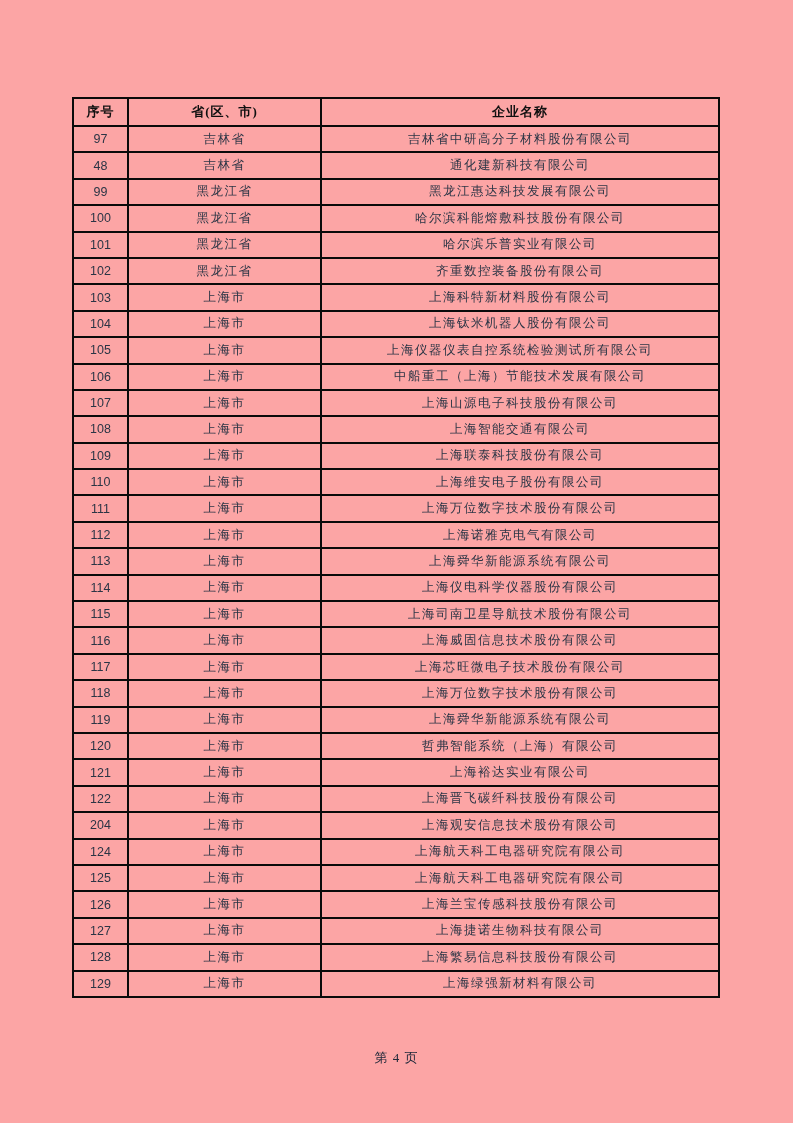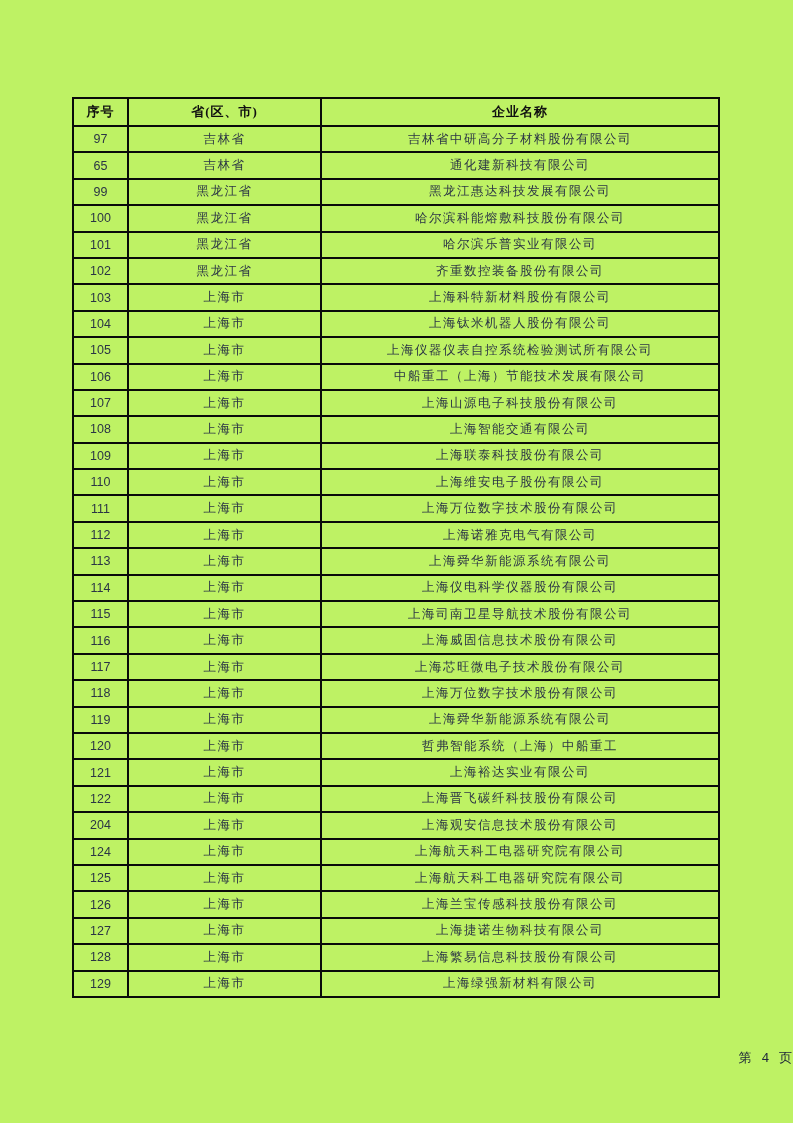--- a/index.html
+++ b/index.html
@@ -4,21 +4,21 @@
 <style>
   html, body {
     margin: 0;
     padding: 0;
     background: #ffffff;
   }
   .page {
     position: relative;
     width: 793px;
     height: 1123px;
-    background: #bef264;
+    background: #fca5a5;
     font-family: "Liberation Serif", "DejaVu Serif", serif;
     overflow: hidden;
   }
   table.companies {
     position: absolute;
     left: 72px;
     top: 97px;
     width: 646px;
     border-collapse: collapse;
     table-layout: fixed;
@@ -50,25 +50,24 @@
   }
   td.cell-province,
   td.cell-company {
     letter-spacing: 1.5px;
   }
   .page-footer {
     position: absolute;
     left: 0;
     top: 1049px;
     width: 100%;
-    text-align: right;
+    text-align: center;
     font-size: 13px;
     color: #20293a;
     letter-spacing: 1px;
-    font-family: Liberation Mono, monospace;
   }
 </style>
 </head>
 <body>
 
 <div class="page">
 
   <table class="companies">
     <colgroup>
       <col style="width:55px">
@@ -82,21 +81,21 @@
         <th>企业名称</th>
       </tr>
     </thead>
     <tbody>
         <tr>
           <td class="cell-no">97</td>
           <td class="cell-province">吉林省</td>
           <td class="cell-company">吉林省中研高分子材料股份有限公司</td>
         </tr>
         <tr>
-          <td class="cell-no">65</td>
+          <td class="cell-no">48</td>
           <td class="cell-province">吉林省</td>
           <td class="cell-company">通化建新科技有限公司</td>
         </tr>
         <tr>
           <td class="cell-no">99</td>
           <td class="cell-province">黑龙江省</td>
           <td class="cell-company">黑龙江惠达科技发展有限公司</td>
         </tr>
         <tr>
           <td class="cell-no">100</td>
@@ -194,21 +193,21 @@
           <td class="cell-company">上海万位数字技术股份有限公司</td>
         </tr>
         <tr>
           <td class="cell-no">119</td>
           <td class="cell-province">上海市</td>
           <td class="cell-company">上海舜华新能源系统有限公司</td>
         </tr>
         <tr>
           <td class="cell-no">120</td>
           <td class="cell-province">上海市</td>
-          <td class="cell-company">哲弗智能系统（上海）中船重工</td>
+          <td class="cell-company">哲弗智能系统（上海）有限公司</td>
         </tr>
         <tr>
           <td class="cell-no">121</td>
           <td class="cell-province">上海市</td>
           <td class="cell-company">上海裕达实业有限公司</td>
         </tr>
         <tr>
           <td class="cell-no">122</td>
           <td class="cell-province">上海市</td>
           <td class="cell-company">上海晋飞碳纤科技股份有限公司</td>

